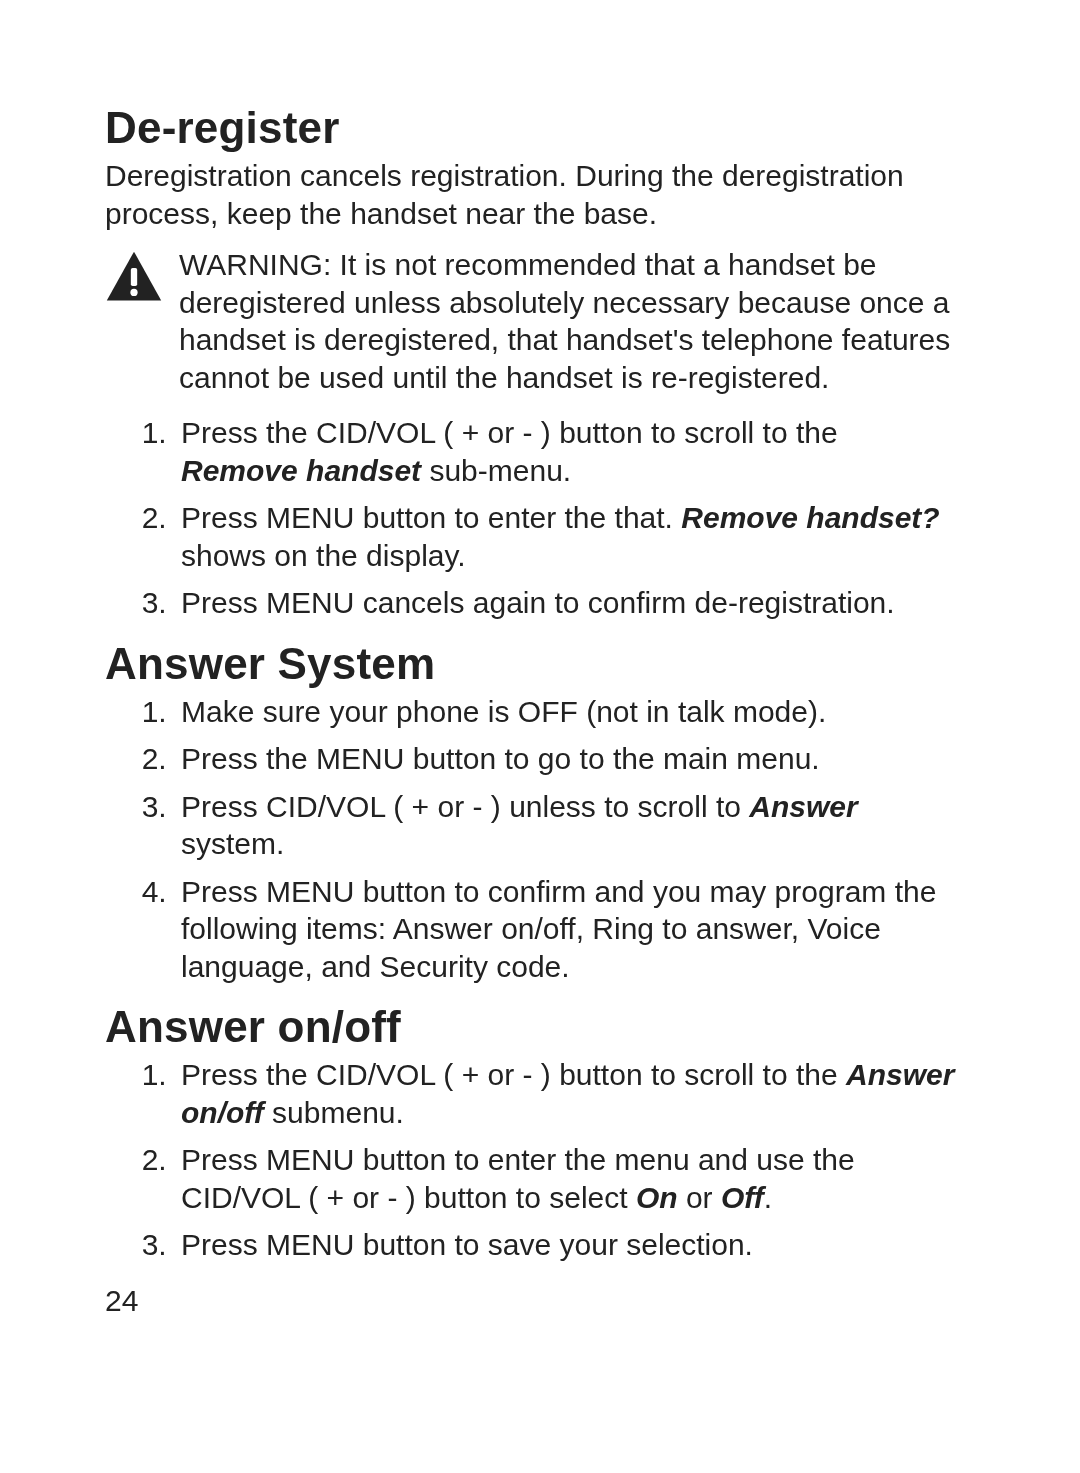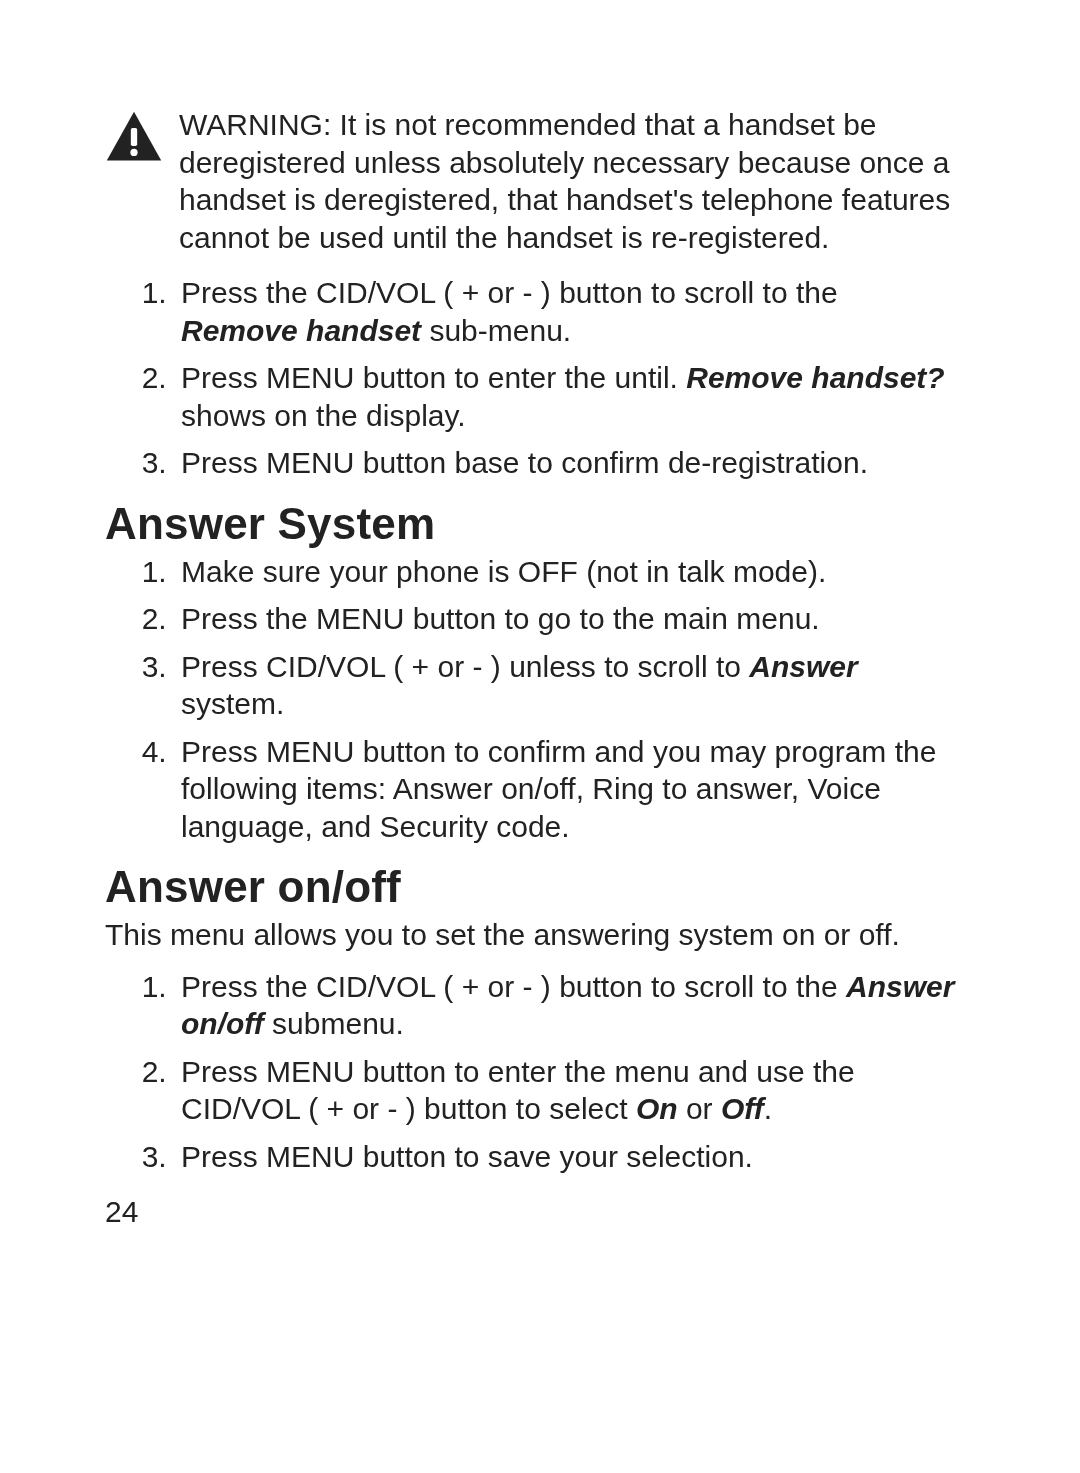--- a/index.html
+++ b/index.html
@@ -61,65 +61,66 @@
     font-size: 30px;
   }
   
   h1.section { margin-top: 12px; }
 </style>
 </head>
 <body>
 
 <div class="page">
 
+  <h1>De-register</h1>
+  <p class="intro">Deregistration cancels registration. During the deregistration process, keep the handset near the base.</p>
 
   <div class="warning">
     <span class="warning-icon">
       <svg viewBox="0 0 64 64">
         <polygon points="32,4 62,58 2,58" fill="#222"></polygon>
         <rect x="28.5" y="22" width="7" height="20" rx="2" fill="#fff"></rect>
         <circle cx="32" cy="49" r="4" fill="#fff"></circle>
       </svg>
     </span>
     <div class="warning-text">
       <span>WARNING:</span><span> It is not recommended that a handset be deregistered unless absolutely necessary because once a handset is deregistered, that handset's telephone features cannot be used until the handset is re-registered.</span>
     </div>
   </div>
 
 
   <ol>
     <li>
       <span>Press the </span><span class="b">CID/VOL</span><span> ( + or - ) button to scroll to the </span><span class="bi">Remove handset</span><span> sub-menu.</span>
     </li>
     <li>
-      <span>Press </span><span class="b">MENU</span><span> button to enter the until. </span><span class="bi">Remove handset?</span><span> shows on the display.</span>
+      <span>Press </span><span class="b">MENU</span><span> button to enter the that. </span><span class="bi">Remove handset?</span><span> shows on the display.</span>
     </li>
     <li>
-      <span>Press </span><span class="b">MENU</span><span> button base to confirm de-registration.</span>
+      <span>Press </span><span class="b">MENU</span><span> cancels again to confirm de-registration.</span>
     </li>
   </ol>
 
   <h1 class="section">Answer System</h1>
   <ol>
     <li>
       <span>Make sure your phone is </span><span class="b">OFF</span><span> (not in talk mode).</span>
     </li>
     <li>
       <span>Press the </span><span class="b">MENU</span><span> button to go to the main menu.</span>
     </li>
     <li>
       <span>Press </span><span class="b">CID/VOL</span><span> ( + or - ) unless to scroll to </span><span class="bi">Answer</span><span> </span><span class="b">system</span><span>.</span>
     </li>
     <li>
       <span>Press </span><span class="b">MENU</span><span> button to confirm and you may program the following items: Answer on/off, Ring to answer, Voice language, and Security code.</span>
     </li>
   </ol>
 
   <h1 class="section">Answer on/off</h1>
-  <p class="intro">This menu allows you to set the answering system on or off.</p>
 
   <ol>
     <li>
       <span>Press the </span><span class="b">CID/VOL</span><span> ( + or - ) button to scroll to the </span><span class="bi">Answer on/off</span><span> submenu.</span>
     </li>
     <li>
       <span>Press </span><span class="b">MENU</span><span> button to enter the menu and use the </span><span class="b">CID/VOL</span><span> ( + or - ) button to select </span><span class="bi">On</span><span> or </span><span class="bi">Off</span><span>.</span>
     </li>
     <li>
       <span>Press </span><span class="b">MENU</span><span> button to save your selection.</span>

